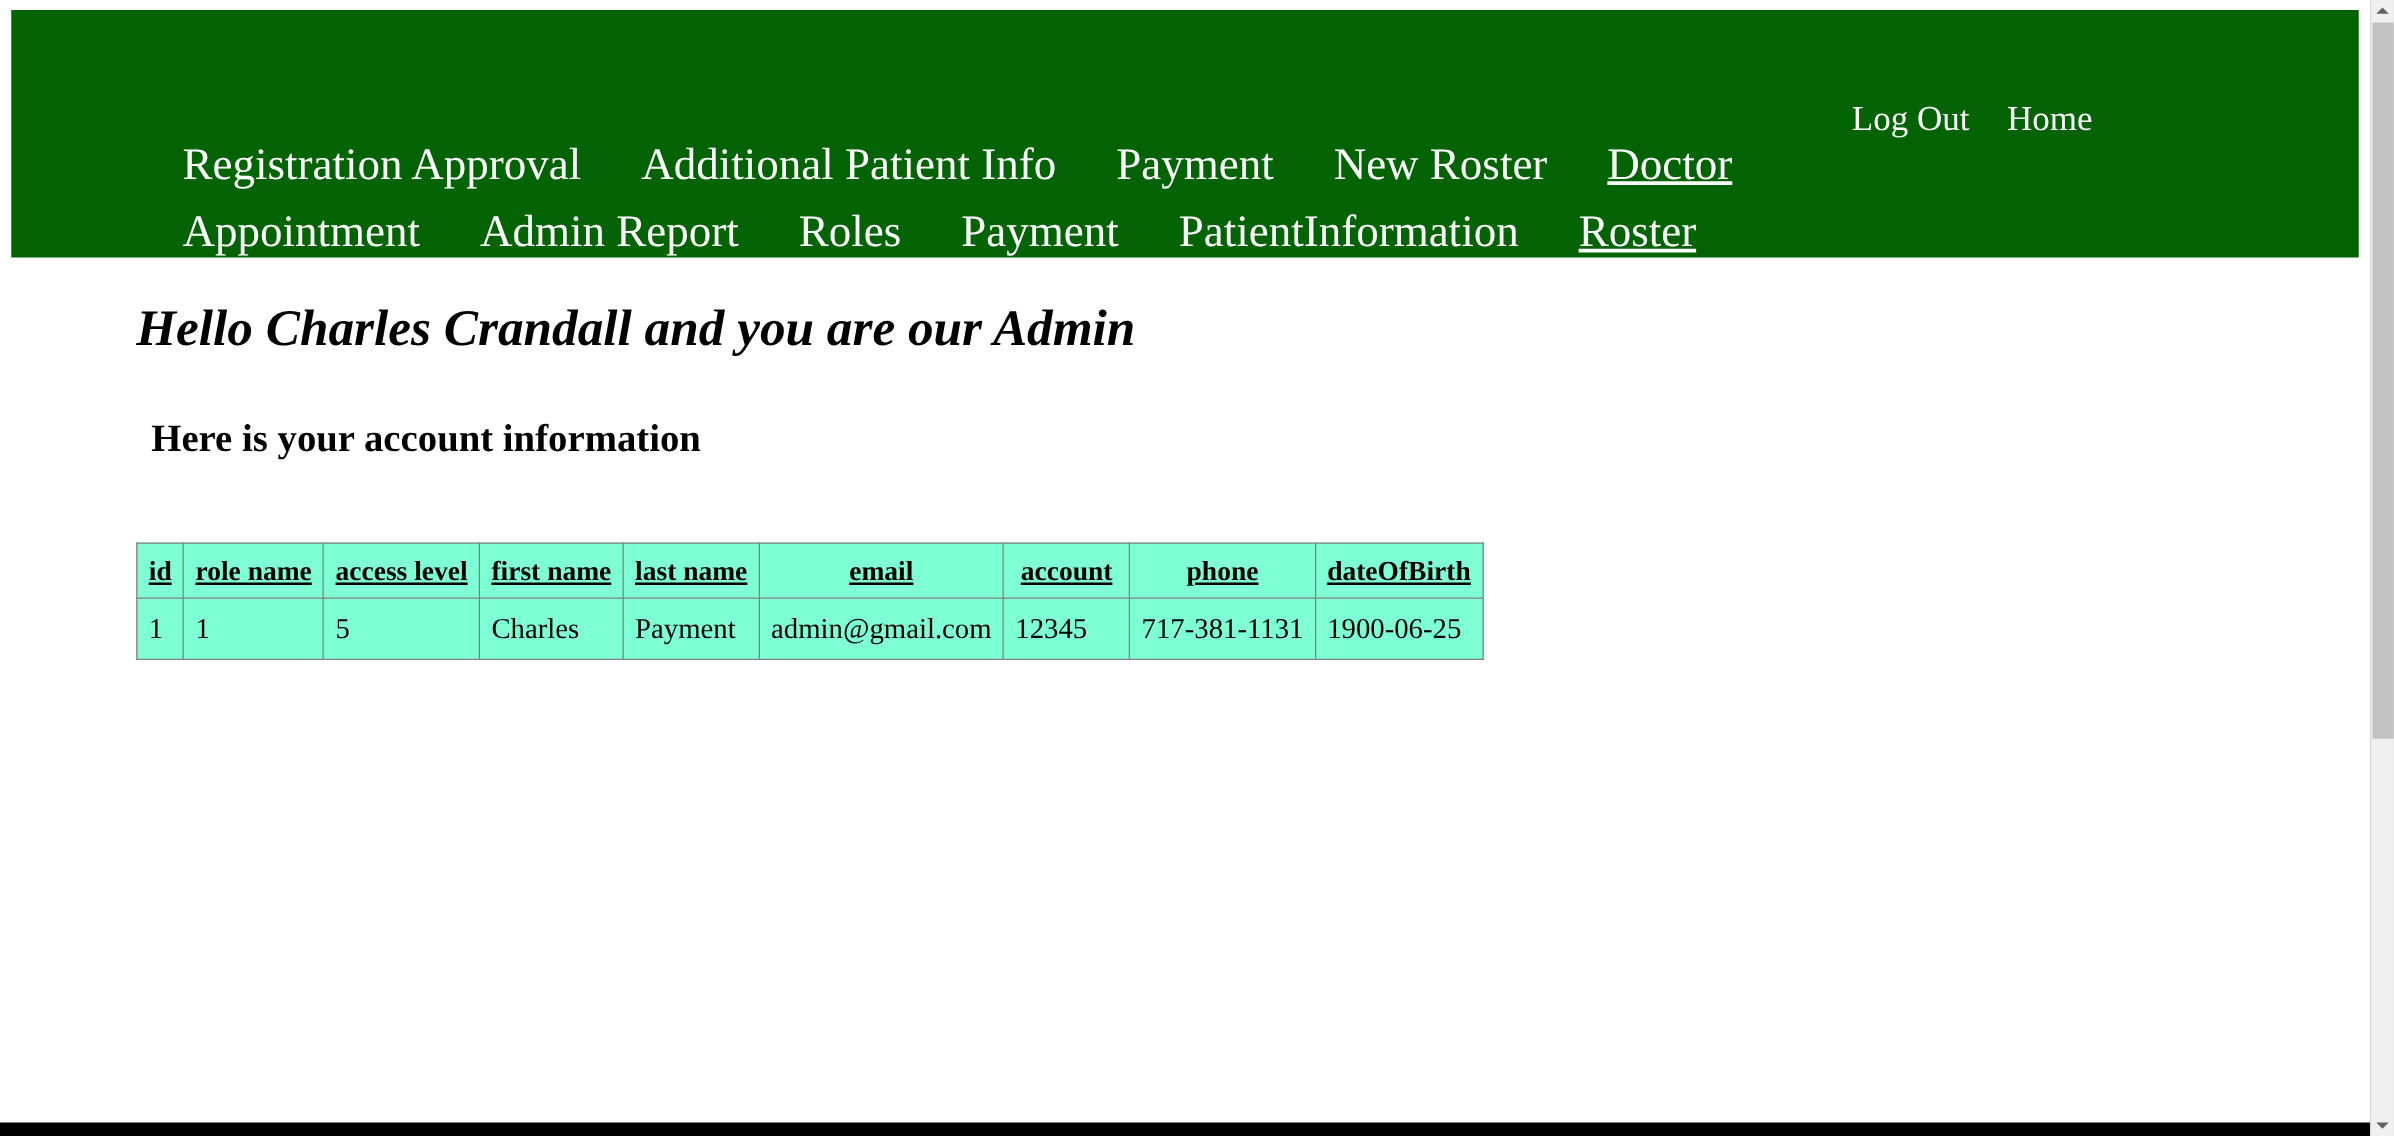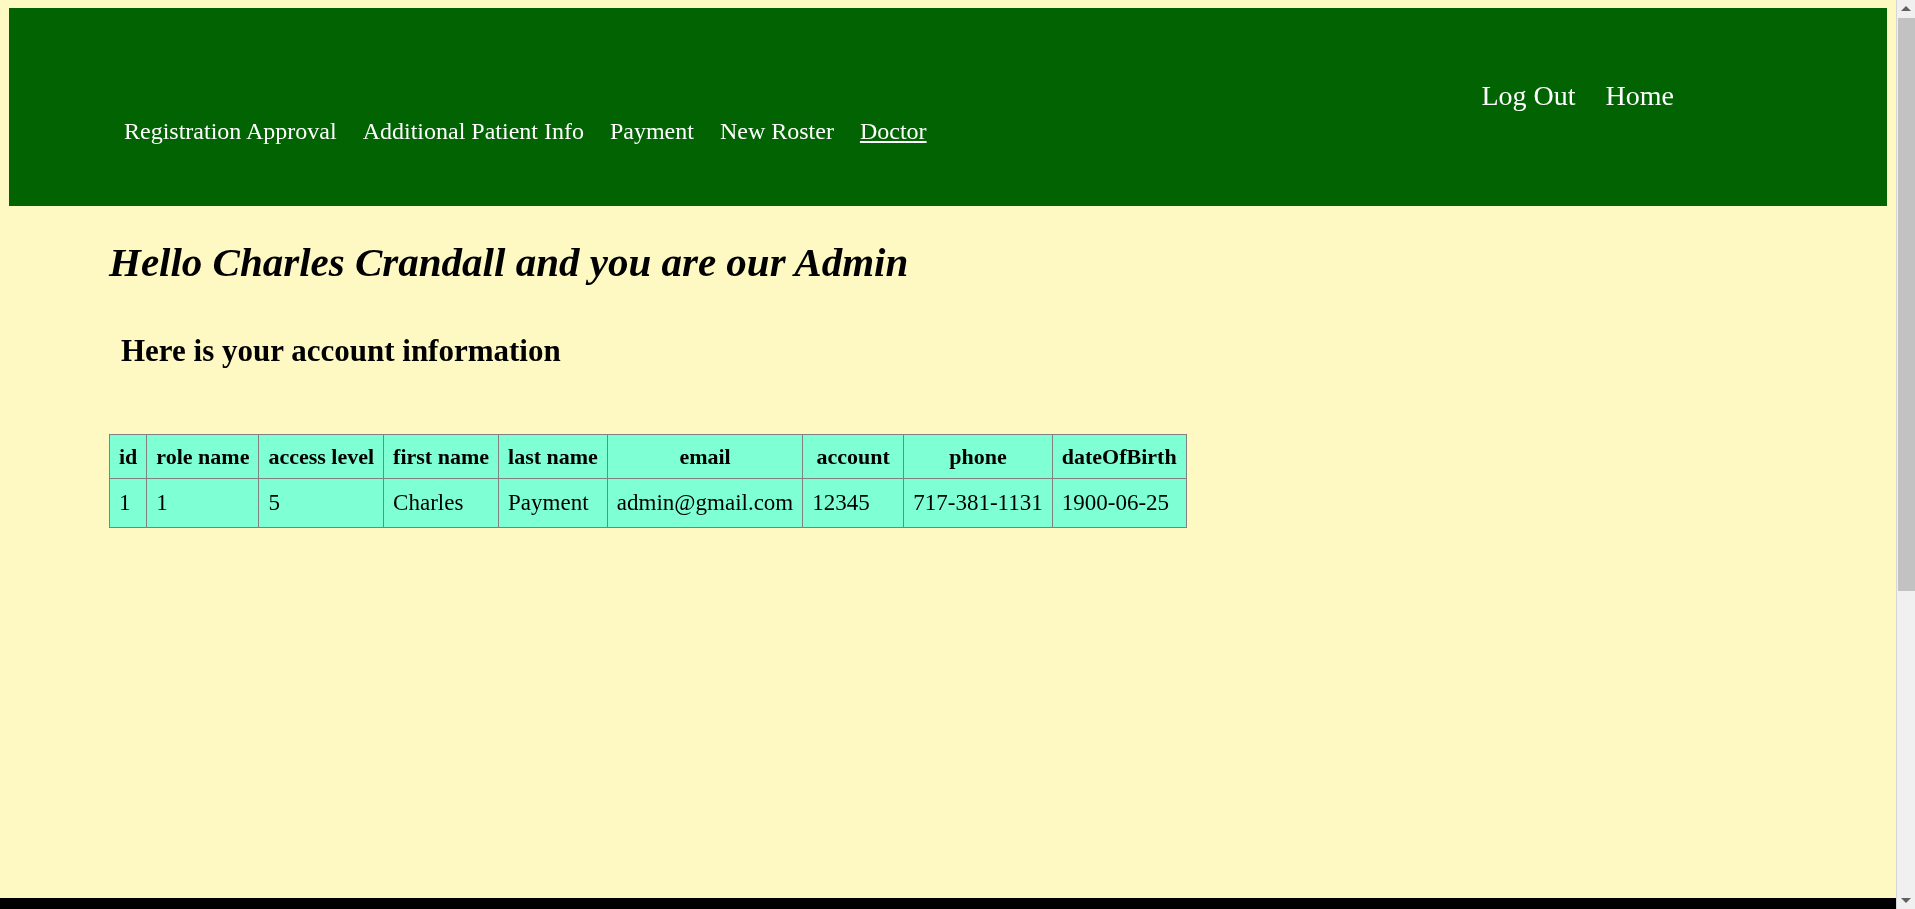--- a/index.html
+++ b/index.html
@@ -15,21 +15,21 @@
     position: relative;
   }
 
   
   #viewport {
     position: absolute;
     left: 0;
     top: 0;
     width: 1896px;
     height: 909px;
-    background: #fef9c3;
+    background: #ffffff;
     overflow: hidden;
   }
 
   
   #header {
     position: absolute;
     left: 9px;
     top: 8px;
     width: 1878px;
     height: 198px;
@@ -48,25 +48,26 @@
     top: 100px;
     width: 1300px;
   }
   .nav-row {
     white-space: nowrap;
     line-height: 46px;
     margin: 0;
   }
   .nav-link {
     color: #ffffff;
-    font-size: 24px;
+    font-size: 36px;
     font-family: "Liberation Serif", "DejaVu Serif", serif;
     text-decoration: none;
     cursor: pointer;
     display: inline-block;
+    margin-left: 22px;
   }
   .nav-row .nav-link { margin-right: 22px; }
   .nav-row .nav-link:last-child { margin-right: 0; text-decoration: underline; }
   .nav-right .nav-link { margin-left: 26px; font-size: 28px; }
   .nav-right .nav-link:first-child { margin-left: 0; }
 
   
   #main {
     position: absolute;
     left: 0;
@@ -116,20 +117,21 @@
     background: #7fffd4;
     padding: 6px 9px;
     font-family: "Liberation Serif", "DejaVu Serif", serif;
     white-space: nowrap;
   }
   table.account-table th {
     font-weight: bold;
     text-align: center;
     height: 31px;
     font-size: 22px;
+    text-decoration: underline;
   }
   table.account-table td {
     font-weight: normal;
     text-align: left;
     height: 36px;
     font-size: 23px;
   }
   
   .col-id        { width: 14px; }
   .col-rolename  { width: 82px; }
@@ -208,20 +210,28 @@
       <a class="nav-link" href="#">Home</a>
     </div>
 
     <div class="nav-rows">
       <div class="nav-row">
         <a class="nav-link" href="#">Registration Approval</a>
         <a class="nav-link" href="#">Additional Patient Info</a>
         <a class="nav-link" href="#">Payment</a>
         <a class="nav-link" href="#">New Roster</a>
         <a class="nav-link" href="#">Doctor</a>
+      </div>
+      <div class="nav-row">
+        <a class="nav-link" href="#">Appointment</a>
+        <a class="nav-link" href="#">Admin Report</a>
+        <a class="nav-link" href="#">Roles</a>
+        <a class="nav-link" href="#">Payment</a>
+        <a class="nav-link" href="#">PatientInformation</a>
+        <a class="nav-link" href="#">Roster</a>
       </div>
     </div>
 
   </div>
 
   <div id="main">
 
     <h1 id="page-title">Hello Charles Crandall and you are our Admin</h1>
 
     <h2 id="section-subtitle">Here is your account information</h2>

